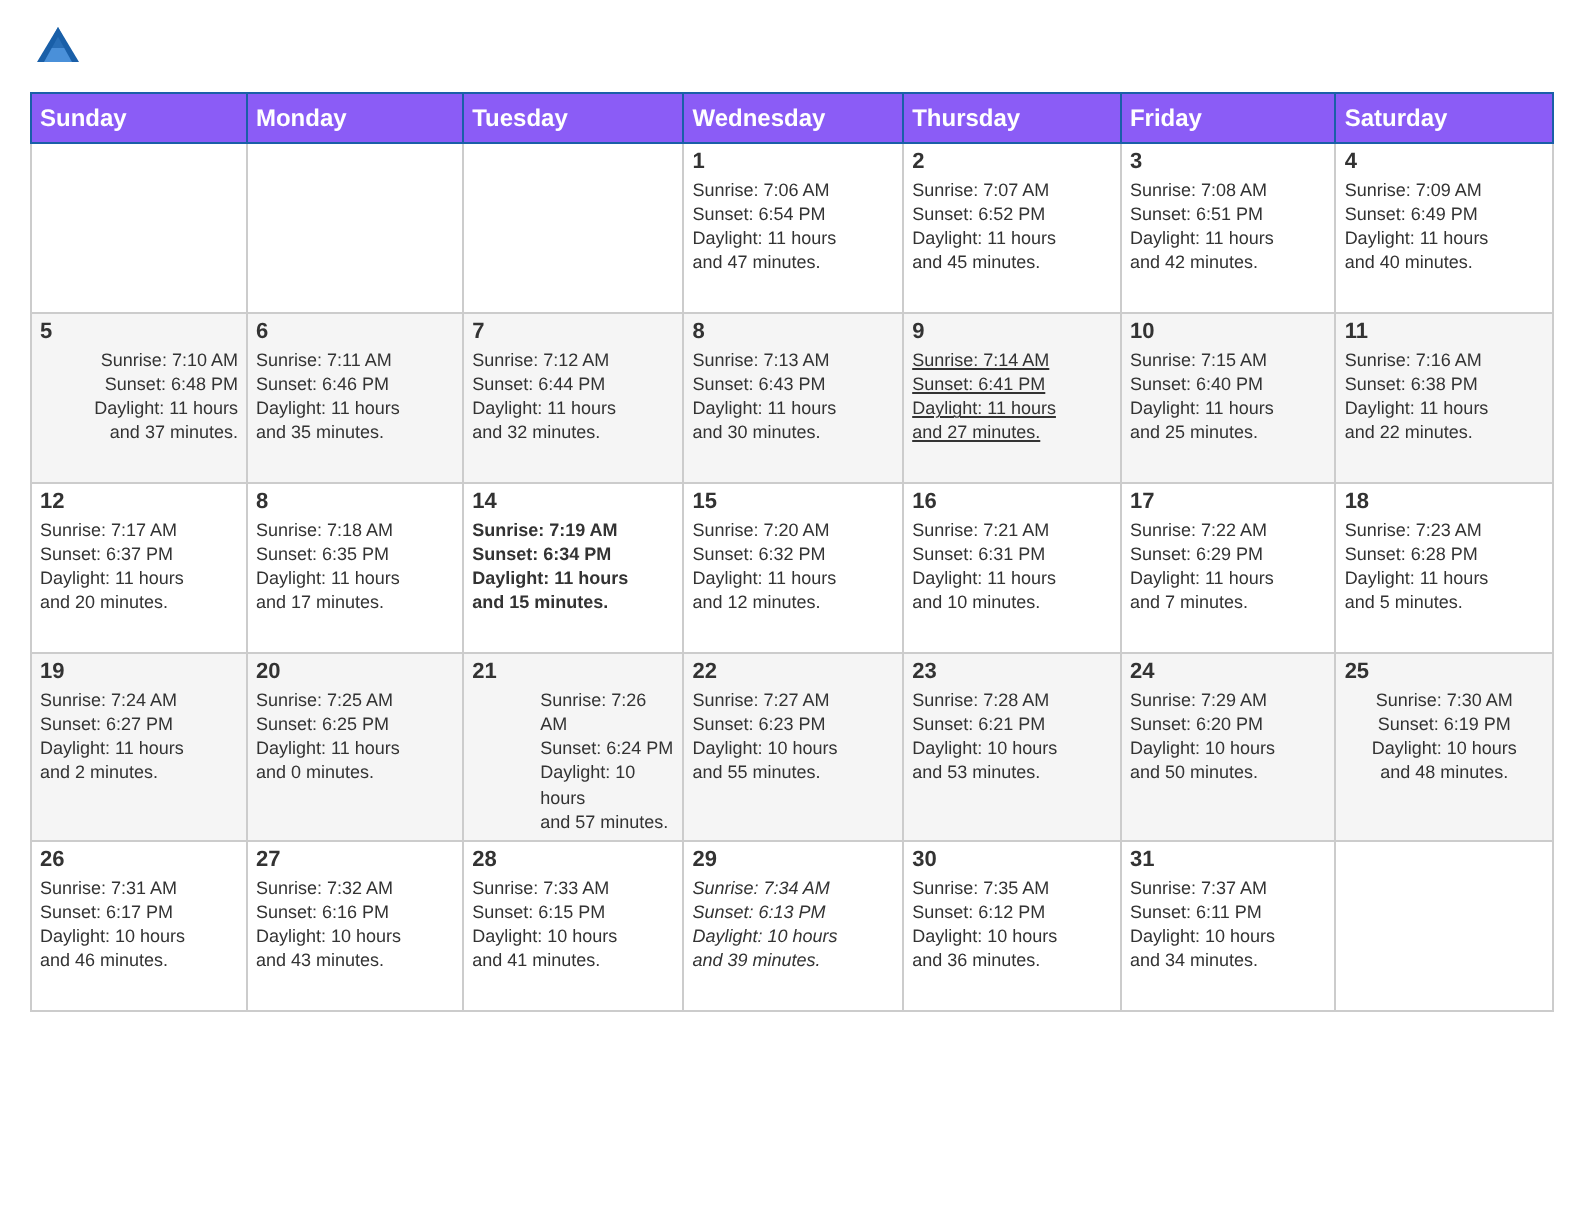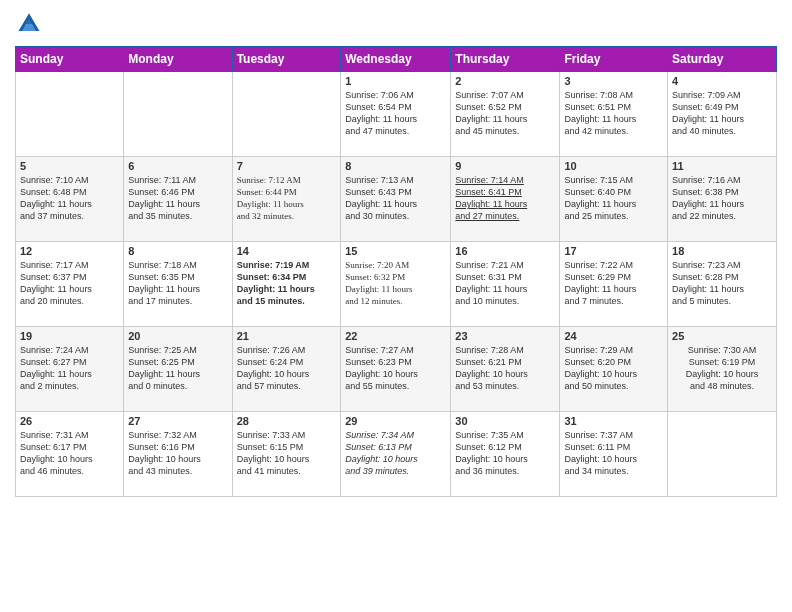--- a/index.html
+++ b/index.html
@@ -55,21 +55,21 @@
     .location {
       font-size: 14px;
       color: #444;
     }
     .calendar {
       width: 100%;
       border-collapse: collapse;
       border: 1px solid #ccc;
     }
     .calendar th {
-      background: #a21caf;
+      background: #8b5cf6;
       color: #fff;
       font-size: 12px;
       font-weight: bold;
       padding: 5px 4px;
       text-align: left;
       border: 1px solid #1a5fa8;
     }
     .calendar td {
       border: 1px solid #ccc;
       vertical-align: top;
@@ -161,35 +161,35 @@
             <div class="day-num">4</div>
             <div class="day-info" style="white-space: pre-line;">Sunrise: 7:09 AM
 Sunset: 6:49 PM
 Daylight: 11 hours
 and 40 minutes.</div>
           </td>
         </tr>
         <tr>
           <td>
             <div class="day-num">5</div>
-            <div class="day-info" style="white-space: pre-line;">Sunrise: 7:10 AM
+            <div class="day-info" style="white-space: pre-line; text-align: right;">Sunrise: 7:10 AM
 Sunset: 6:48 PM
 Daylight: 11 hours
 and 37 minutes.</div>
           </td>
           <td>
             <div class="day-num">6</div>
             <div class="day-info" style="white-space: pre-line;">Sunrise: 7:11 AM
 Sunset: 6:46 PM
 Daylight: 11 hours
 and 35 minutes.</div>
           </td>
           <td>
             <div class="day-num">7</div>
-            <div class="day-info" style="white-space: pre-line; font-family: Liberation Serif, serif;">Sunrise: 7:12 AM
+            <div class="day-info" style="white-space: pre-line;">Sunrise: 7:12 AM
 Sunset: 6:44 PM
 Daylight: 11 hours
 and 32 minutes.</div>
           </td>
           <td>
             <div class="day-num">8</div>
             <div class="day-info" style="white-space: pre-line;">Sunrise: 7:13 AM
 Sunset: 6:43 PM
 Daylight: 11 hours
 and 30 minutes.</div>
@@ -233,21 +233,21 @@
           </td>
           <td>
             <div class="day-num">14</div>
             <div class="day-info" style="white-space: pre-line; font-weight: bold;">Sunrise: 7:19 AM
 Sunset: 6:34 PM
 Daylight: 11 hours
 and 15 minutes.</div>
           </td>
           <td>
             <div class="day-num">15</div>
-            <div class="day-info" style="white-space: pre-line; font-family: Liberation Serif, serif;">Sunrise: 7:20 AM
+            <div class="day-info" style="white-space: pre-line;">Sunrise: 7:20 AM
 Sunset: 6:32 PM
 Daylight: 11 hours
 and 12 minutes.</div>
           </td>
           <td>
             <div class="day-num">16</div>
             <div class="day-info" style="white-space: pre-line;">Sunrise: 7:21 AM
 Sunset: 6:31 PM
 Daylight: 11 hours
 and 10 minutes.</div>
@@ -277,21 +277,21 @@
           </td>
           <td>
             <div class="day-num">20</div>
             <div class="day-info" style="white-space: pre-line;">Sunrise: 7:25 AM
 Sunset: 6:25 PM
 Daylight: 11 hours
 and 0 minutes.</div>
           </td>
           <td>
             <div class="day-num">21</div>
-            <div class="day-info" style="white-space: pre-line;">Sunrise: 7:26 AM
+            <div class="day-info" style="white-space: pre-line; margin-left: 34px;">Sunrise: 7:26 AM
 Sunset: 6:24 PM
 Daylight: 10 hours
 and 57 minutes.</div>
           </td>
           <td>
             <div class="day-num">22</div>
             <div class="day-info" style="white-space: pre-line;">Sunrise: 7:27 AM
 Sunset: 6:23 PM
 Daylight: 10 hours
 and 55 minutes.</div>

